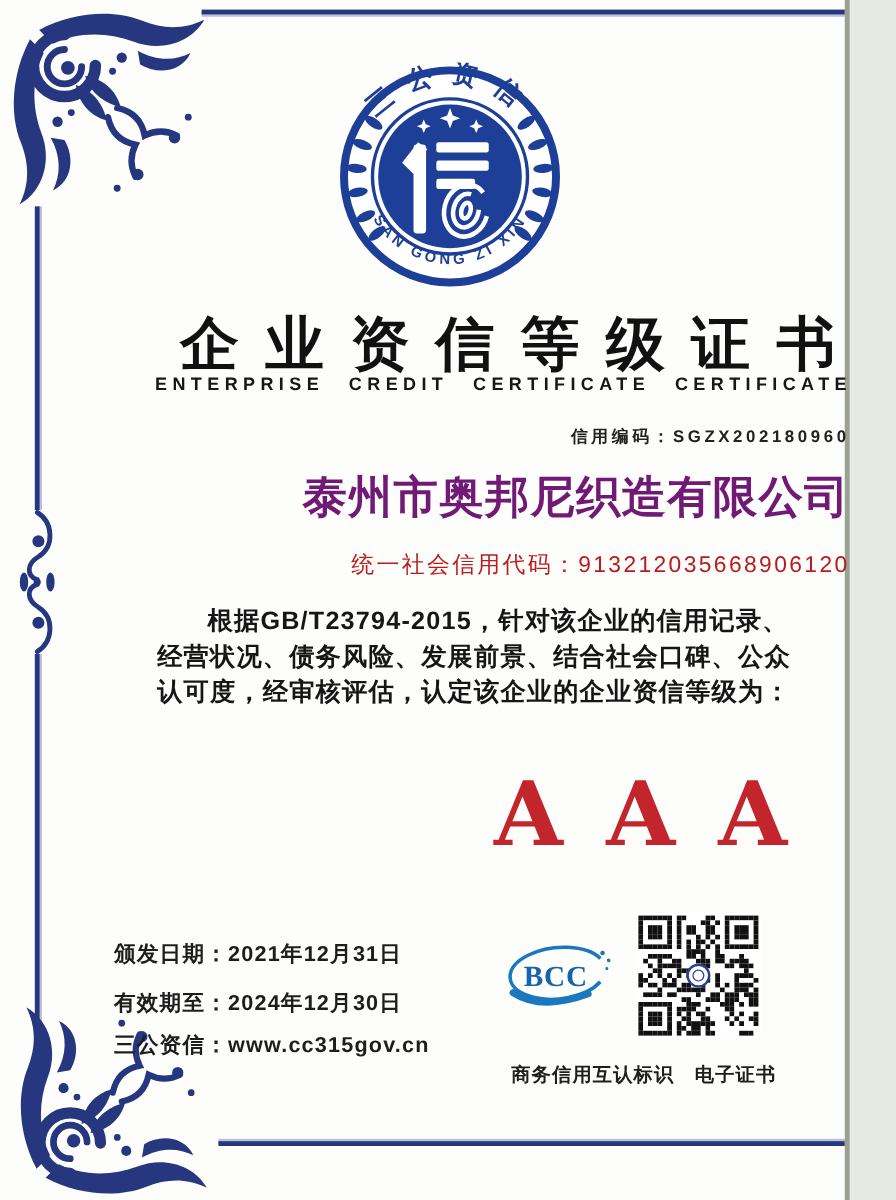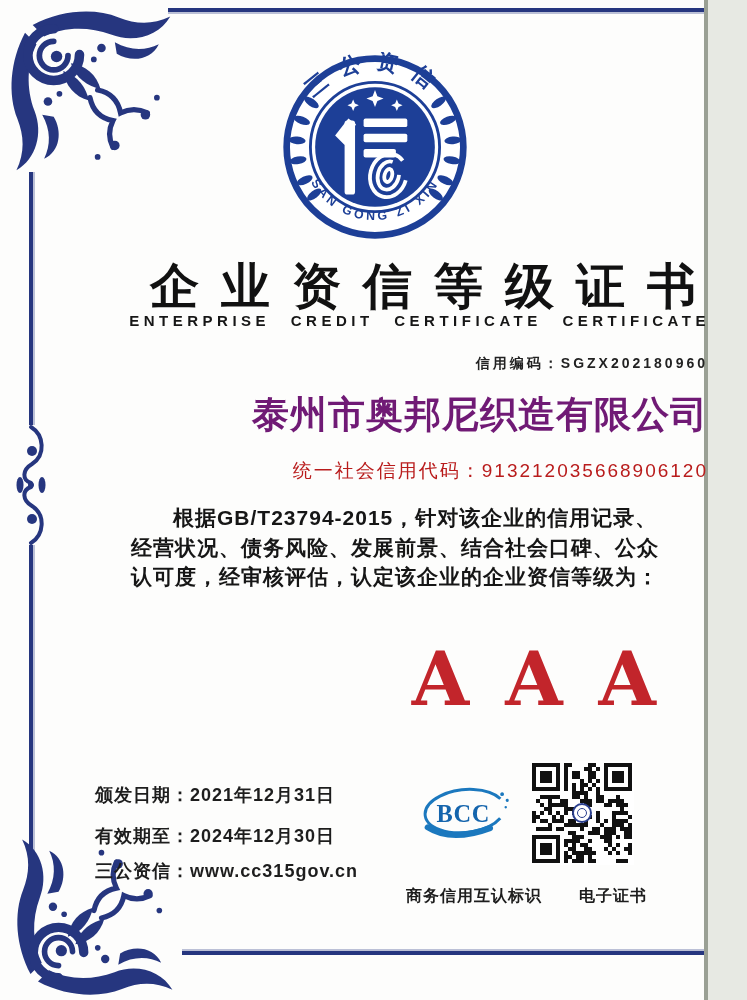--- a/index.html
+++ b/index.html
@@ -44,21 +44,21 @@
   .frow4{top:889px;left:183px;font-weight:700;}
   .bcc-logo{position:absolute;left:416px;top:776px;width:96px;height:80px;}
   .qr-wrap{position:absolute;left:530px;top:761px;width:104px;height:104px;background:#fff;padding:2px;box-sizing:border-box;}
   #qr-grid{display:grid;grid-template-columns:repeat(25,4px);grid-template-rows:repeat(25,4px);}
   #qr-grid div{width:4px;height:4px;}
   .qb{background:#111;} .qw{background:#fff;}
   .qr-badge{position:absolute;left:42px;top:42px;width:20px;height:20px;background:#fff;border-radius:50%;
     border:2px solid #2a3f8f;box-sizing:border-box;display:flex;align-items:center;justify-content:center;}
   .qr-badge-dot{width:8px;height:8px;border-radius:50%;border:1.5px solid #2a3f8f;}
   .caption{position:absolute;top:886px;font-size:16px;font-weight:700;color:#1d1d1d;letter-spacing:1px;white-space:nowrap;}
-  .caption-mutual{left:406px;} .caption-ecert{left:579px;}
+  .caption-mutual{left:426px;} .caption-ecert{left:579px;}
 </style>
 </head>
 <body>
 
 <div class="page">
 
   <svg width="0" height="0" style="position:absolute" aria-hidden="true">
     <defs>
       <symbol id="flourish" viewBox="0 0 180 180">
         <g fill="#26367f">

